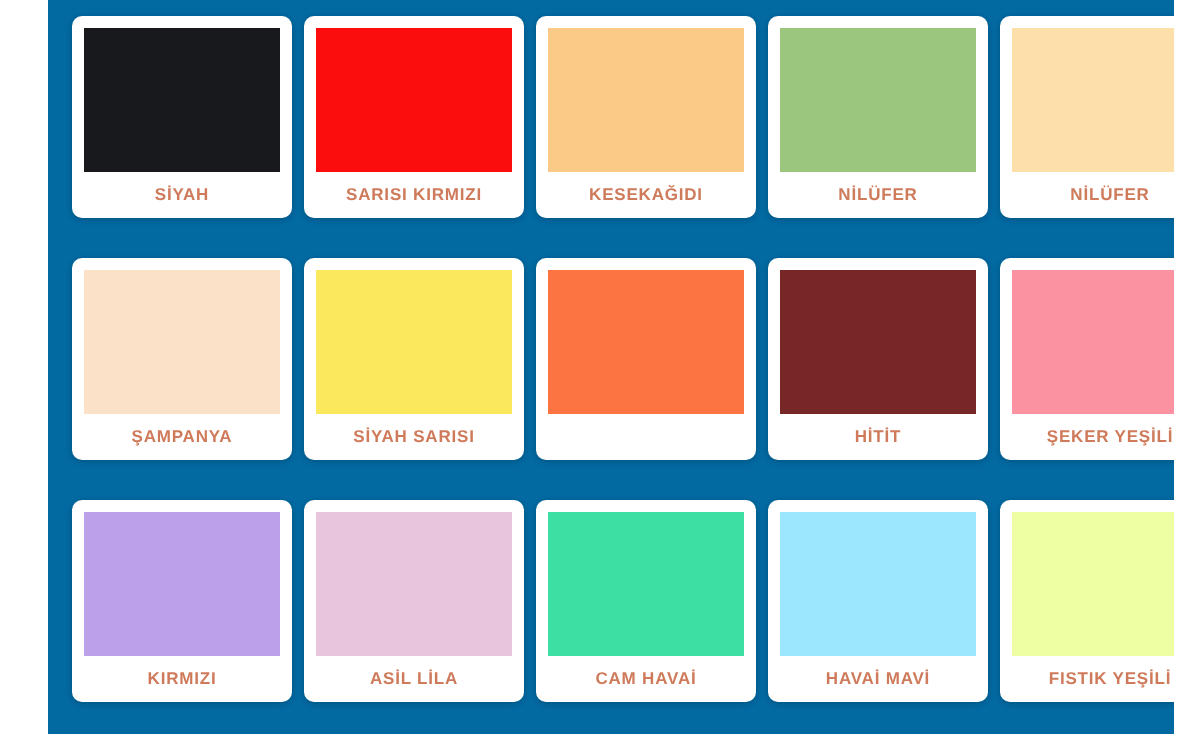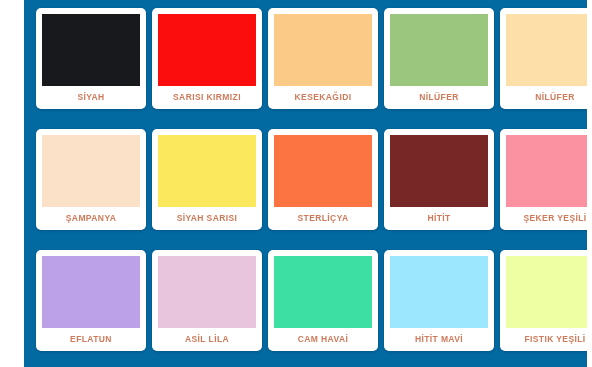--- a/index.html
+++ b/index.html
@@ -110,45 +110,44 @@
       <div class="swatch-card">
         <div class="swatch-color" style="background: rgb(251, 225, 199);"></div>
         <div class="swatch-label">ŞAMPANYA</div>
       </div>
       <div class="swatch-card">
         <div class="swatch-color" style="background: rgb(251, 232, 92);"></div>
         <div class="swatch-label">SİYAH SARISI</div>
       </div>
       <div class="swatch-card">
         <div class="swatch-color" style="background: rgb(251, 116, 66);"></div>
-        <div class="swatch-label">STERLİÇYA</div>
       </div>
       <div class="swatch-card">
         <div class="swatch-color" style="background: rgb(119, 39, 38);"></div>
         <div class="swatch-label">HİTİT</div>
       </div>
       <div class="swatch-card">
         <div class="swatch-color" style="background: rgb(250, 146, 161);"></div>
         <div class="swatch-label">ŞEKER YEŞİLİ</div>
       </div>
       <div class="swatch-card">
         <div class="swatch-color" style="background: rgb(189, 161, 232);"></div>
-        <div class="swatch-label">EFLATUN</div>
+        <div class="swatch-label">KIRMIZI</div>
       </div>
       <div class="swatch-card">
         <div class="swatch-color" style="background: rgb(233, 197, 221);"></div>
         <div class="swatch-label">ASİL LİLA</div>
       </div>
       <div class="swatch-card">
         <div class="swatch-color" style="background: rgb(61, 223, 162);"></div>
         <div class="swatch-label">CAM HAVAİ</div>
       </div>
       <div class="swatch-card">
         <div class="swatch-color" style="background: rgb(156, 231, 253);"></div>
-        <div class="swatch-label">HİTİT MAVİ</div>
+        <div class="swatch-label">HAVAİ MAVİ</div>
       </div>
       <div class="swatch-card">
         <div class="swatch-color" style="background: rgb(238, 255, 163);"></div>
         <div class="swatch-label">FISTIK YEŞİLİ</div>
       </div>
     </div>
 </div>
 <div id="page-right-gutter"></div>
 
 </body></html>

